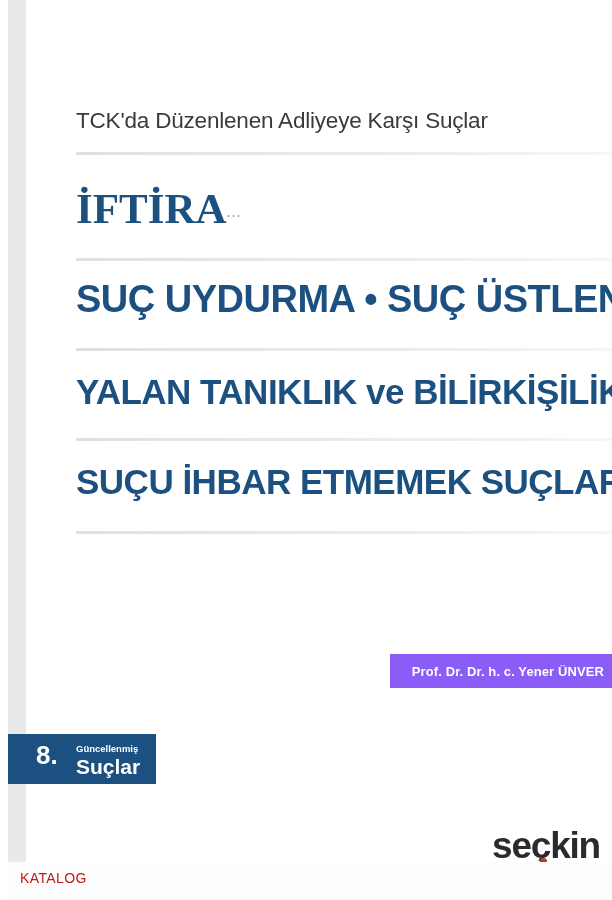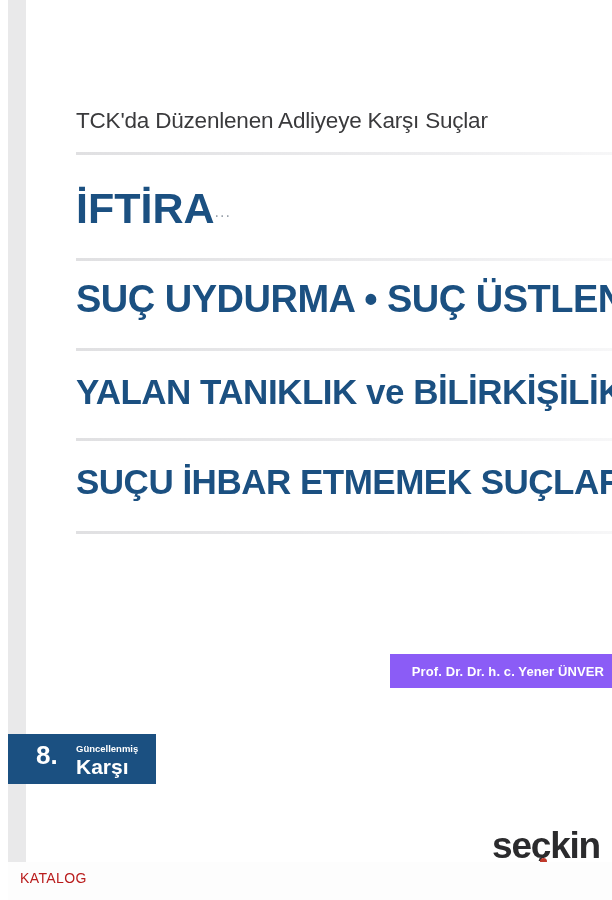--- a/index.html
+++ b/index.html
@@ -64,20 +64,21 @@
     left: 68px;
     color: #1b5081;
     font-weight: 700;
     letter-spacing: -0.5px;
     white-space: nowrap;
   }
   .t1 {
     top: 184px;
     font-size: 43px;
     letter-spacing: 0px;
+    font-family: Liberation Serif, serif;
   }
   .t1 .sep {
     font-size: 16px;
     color: #9aa2ab;
     font-weight: 400;
     vertical-align: 6px;
     letter-spacing: 1px;
   }
   .t2 {
     top: 278px;
@@ -215,21 +216,21 @@
 
   <div class="rule r5"></div>
 
   <div class="author-bar">
     <span>Prof. Dr. Dr. h. c. Yener ÜNVER</span>
   </div>
 
   <div class="edition-badge">
     <span class="edition-num">8.</span>
     <span class="edition-sup">Güncellenmiş</span>
-    <span class="edition-word">Karşı</span>
+    <span class="edition-word">Suçlar</span>
   </div>
 
   <div class="logo">seçkin</div>
   <div class="logo-dot"></div>
 
   <div class="bottom-strip"></div>
   <div class="katalog">KATALOG</div>
 
 </div>
 

